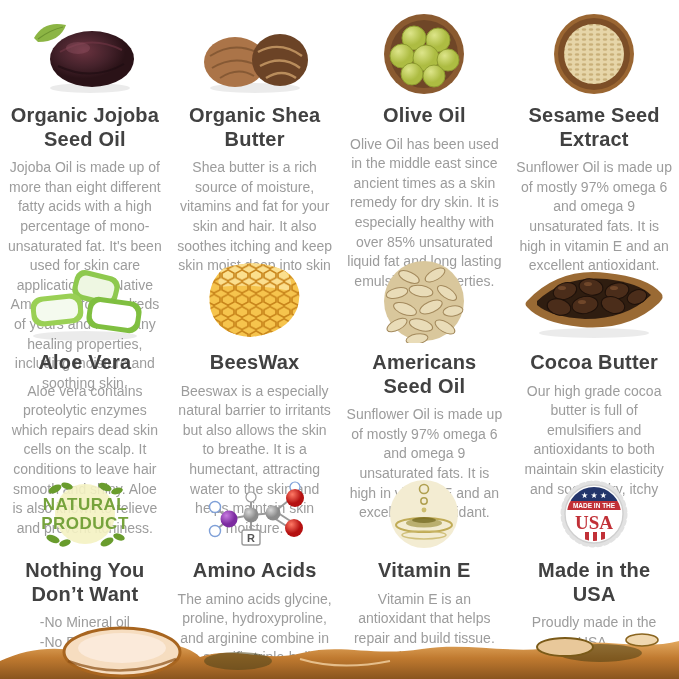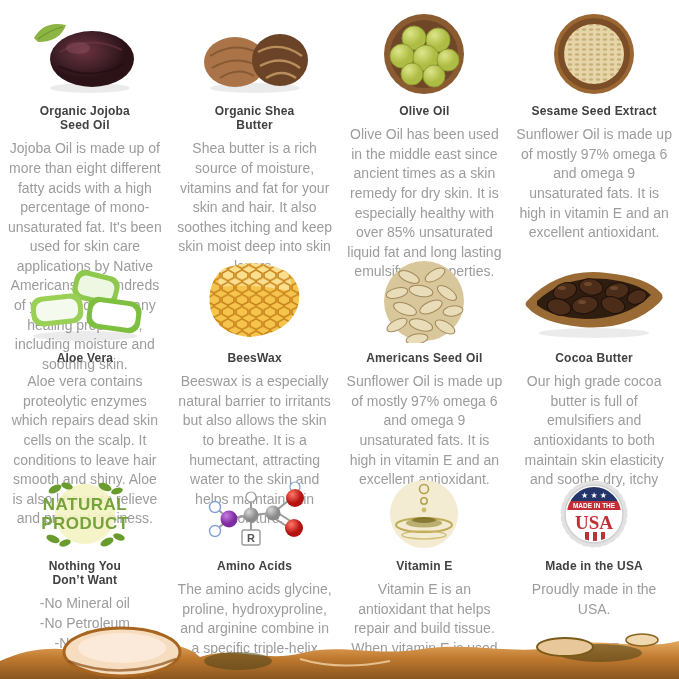--- a/index.html
+++ b/index.html
@@ -6,21 +6,21 @@
   .canvas{position:relative;width:679px;height:679px;background:#ffffff;overflow:hidden;
           font-family:"Liberation Sans",sans-serif;}
   .grid{display:grid;grid-template-columns:repeat(4,1fr);grid-template-rows:247px 230px 172px;
         width:679px;}
   .cell{display:flex;flex-direction:column;align-items:center;text-align:center;padding:0 7px;
         box-sizing:border-box;}
   .img{display:flex;justify-content:center;width:100%;}
   .r1 .img{height:84px;margin-top:12px;}
   .r2 .img{height:86px;margin-top:10px;}
   .r3 .img{height:70px;margin-top:2px;}
-  .title{margin:8px 0 0 0;font-size:12px;font-weight:700;color:#414141;line-height:1.18;
+  .title{margin:8px 0 0 0;font-size:20px;font-weight:700;color:#414141;line-height:1.18;
          letter-spacing:.2px;white-space:pre-line;}
   .r2 .title{}
   .r3 .title{margin-top:10px;}
   .desc{margin:7px 0 0 0;font-size:14px;line-height:1.4;color:#9c9c9c;white-space:pre-line;
         max-width:158px;}
   .splash{position:absolute;left:0;bottom:0;width:679px;height:54px;}
   svg{display:block;}
 </style>
 </head>
 <body>

